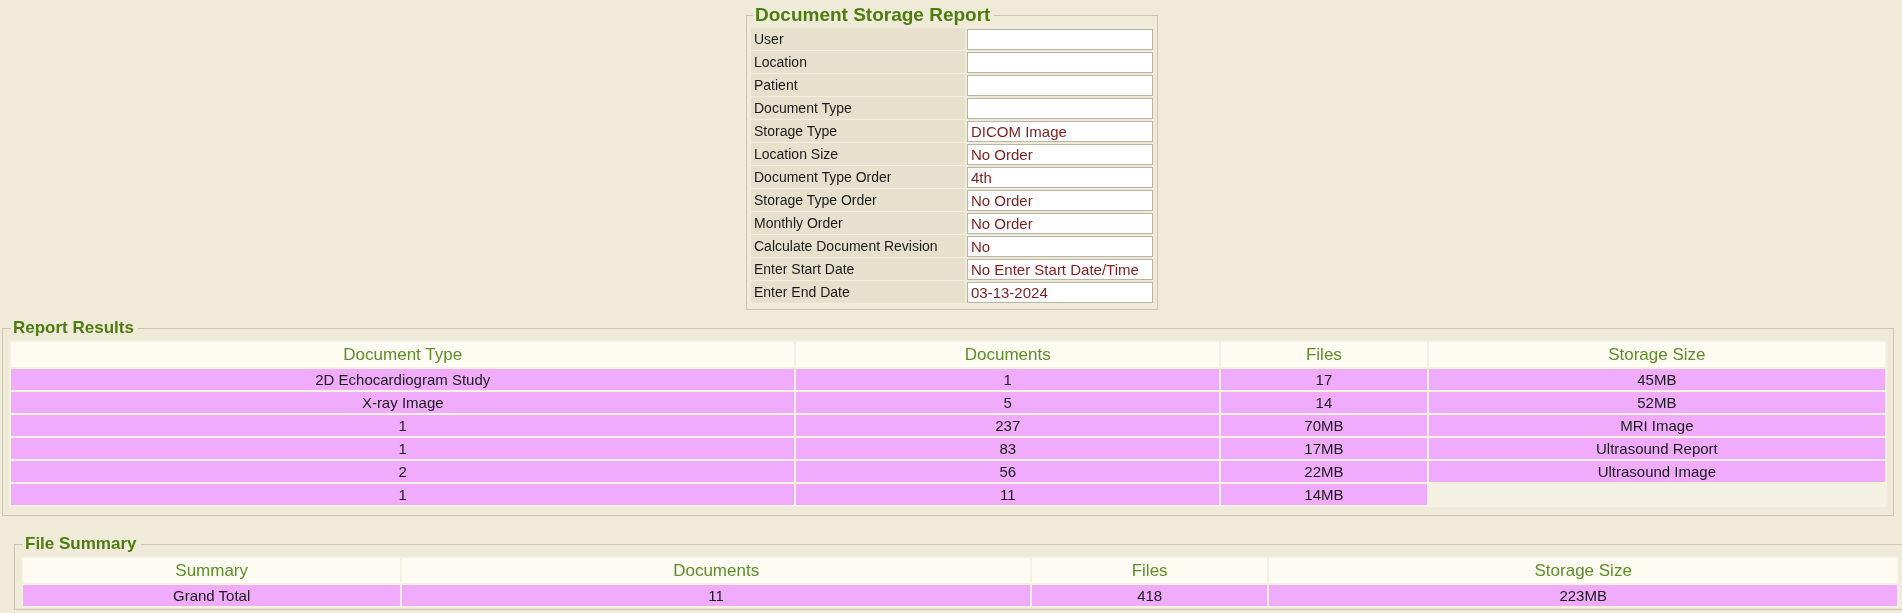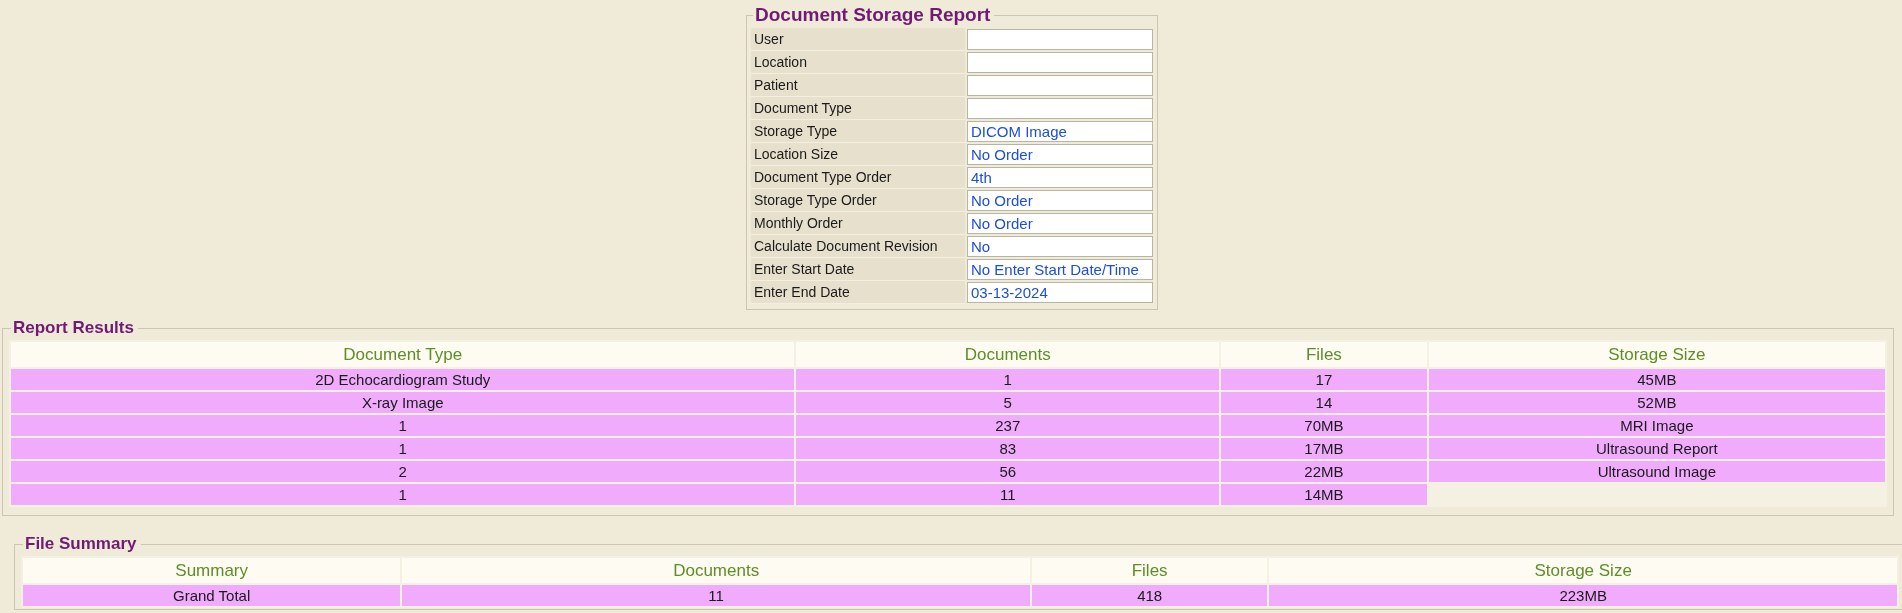--- a/index.html
+++ b/index.html
@@ -10,21 +10,21 @@
     color:#1a1a1a;
     overflow:hidden;
     position:relative;
   }
   fieldset {
     border:1px solid #ccc5b2;
     background:transparent;
     position:absolute;
   }
   legend {
-    color:#701a75;
+    color:#4d7c0f;
     font-weight:bold;
     padding:0 4px 0 2px;
     margin-left:2px;
     white-space:nowrap;
   }
 
   
   #form-panel { left:746px; top:4px; width:412px; padding:2px 4px 5px 4px; }
   #form-panel legend { font-size:19px; }
   .form-row { display:flex; height:23px; }
@@ -32,21 +32,21 @@
     width:214px; background:#e7e0cd;
     font-size:14px; line-height:22px; padding-left:3px;
     border-bottom:1px solid #f3eee0;
     white-space:nowrap; overflow:hidden;
   }
   .form-value {
     flex:1; background:#ffffff;
     border:1px solid #b9b5a4;
     margin:1px 0 1px 2px;
     font-size:15px; line-height:19px; padding-left:3px;
-    color:#1d4ed8; white-space:nowrap; overflow:hidden;
+    color:#7f1d1d; white-space:nowrap; overflow:hidden;
   }
 
   
   #report-results { left:2px; top:318px; width:1892px; height:198px; padding:2px 6px 6px 6px; }
   #file-summary   { left:14px; top:534px; width:1892px; height:76px;  padding:2px 6px 6px 6px; }
   #report-results legend, #file-summary legend { font-size:17px; }
 
   .grid-table {
     background:#f5f1e2;
     padding:2px;

